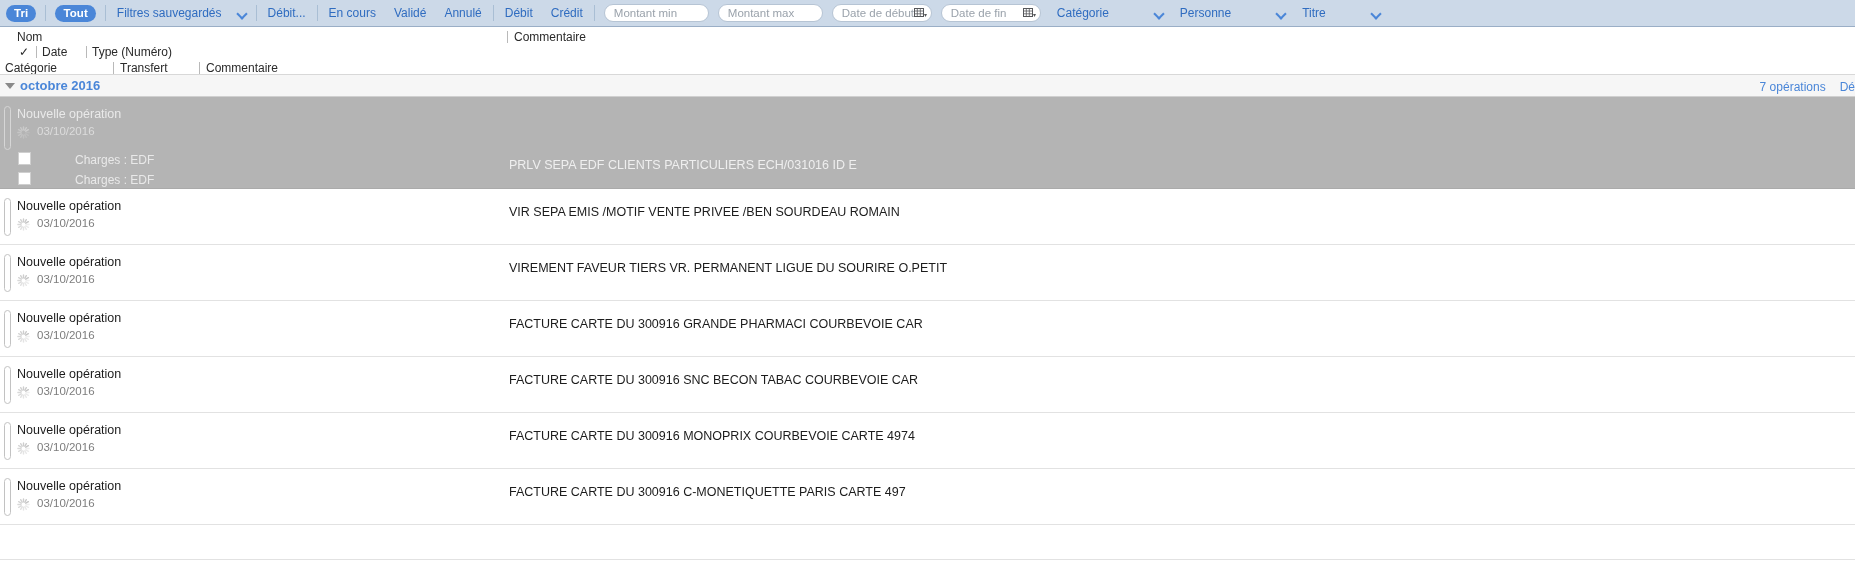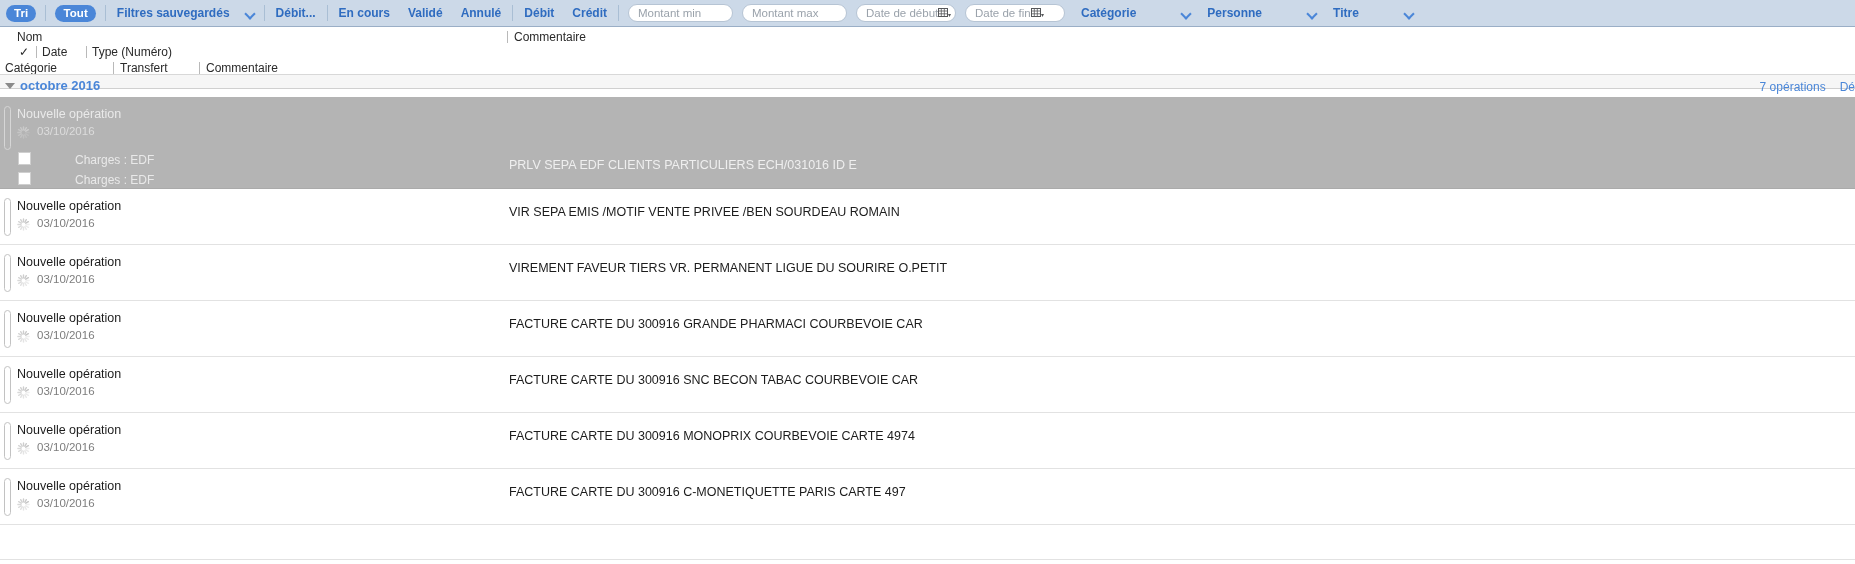--- a/index.html
+++ b/index.html
@@ -57,21 +57,21 @@
   .tb-sep {
     width: 1px;
     height: 16px;
     background: #a9bed4;
     margin: 0 9px;
     flex: 0 0 auto;
   }
   .tb-link {
     color: #2f6cc0;
     font-size: 12px;
-    font-weight: bold;
+    font-weight: normal;
     white-space: nowrap;
     padding: 0 2px;
   }
   .tb-gap { width: 14px; flex: 0 0 auto; }
   .tb-gap-sm { width: 9px; flex: 0 0 auto; }
   .caret {
     display: inline-block;
     width: 9px;
     height: 9px;
     position: relative;
@@ -97,21 +97,21 @@
     box-sizing: border-box;
     font-size: 11.5px;
     color: #9aa2ab;
     white-space: nowrap;
     flex: 0 0 auto;
   }
   .tb-field.amount { width: 105px; }
   .tb-field.date {
     width: 100px;
     padding-right: 4px;
-    justify-content: flex-start;
+    justify-content: space-between;
   }
   .cal-icon {
     width: 13px;
     height: 11px;
     display: inline-block;
     position: relative;
     flex: 0 0 auto;
   }
 
   
@@ -140,21 +140,21 @@
     color: #2a2a2a;
     line-height: 16px;
   }
 
   
   .month-header {
     position: absolute;
     left: 0;
     top: 74px;
     width: 1855px;
-    height: 15px;
+    height: 23px;
     background: #f6f6f6;
     border-top: 1px solid #d8d8d8;
     border-bottom: 1px solid #d0d0d0;
     box-sizing: border-box;
   }
   .disclosure {
     position: absolute;
     left: 5px;
     top: 8px;
     width: 0; height: 0;

